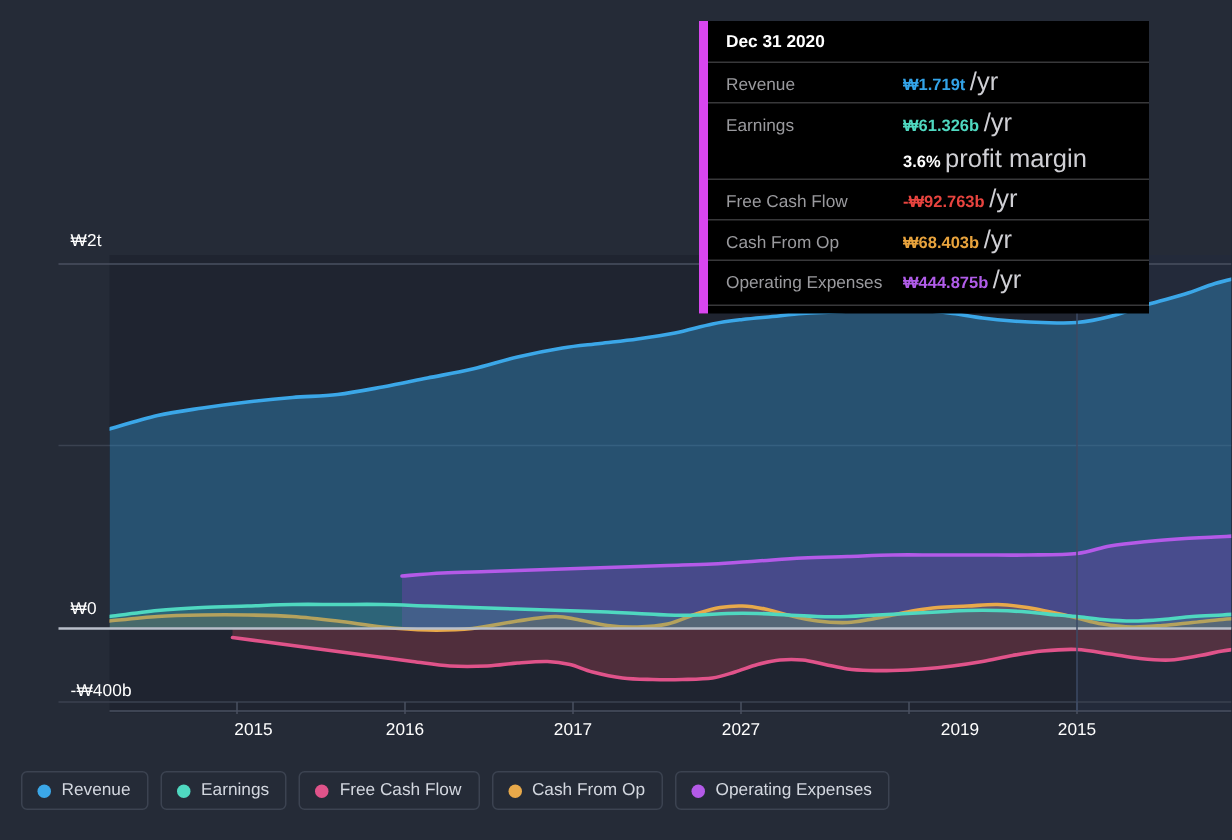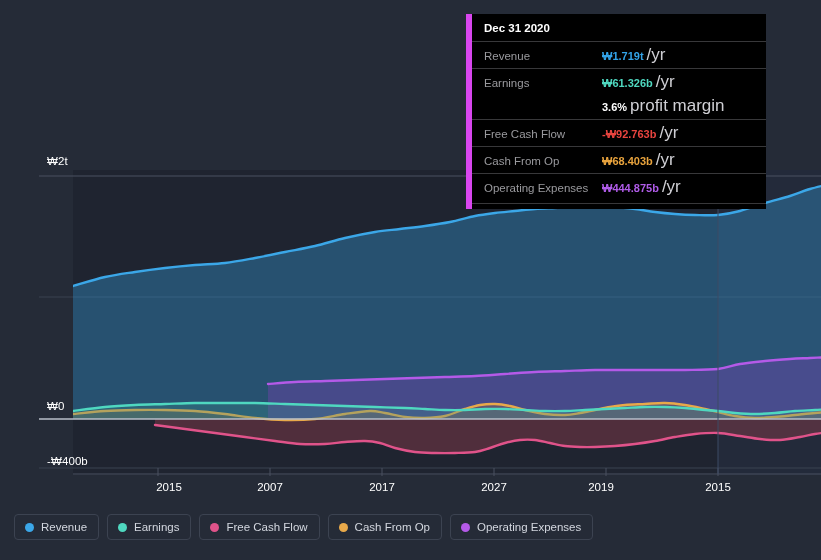--- a/index.html
+++ b/index.html
@@ -182,24 +182,24 @@
           <circle cx="805" cy="412" r="4" fill="#e9edf5" stroke="#e8a94a" stroke-width="2"></circle>
           <circle cx="805" cy="409" r="4" fill="#e9edf5" stroke="#4fd8c0" stroke-width="2"></circle>
         </g>
     </svg>
 
     <div class="y-axis-label" style="left:22px; top:155px;">₩2t</div>
     <div class="y-axis-label" style="left:22px; top:400px;">₩0</div>
     <div class="y-axis-label" style="left:22px; top:455px;text-align:right;">-₩400b</div>
 
     <div class="x-axis-label" style="left:144px; top:481px;">2015</div>
-    <div class="x-axis-label" style="left:245px; top:481px;">2007</div>
+    <div class="x-axis-label" style="left:245px; top:481px;">2016</div>
     <div class="x-axis-label" style="left:357px; top:481px;">2017</div>
     <div class="x-axis-label" style="left:469px; top:481px;">2027</div>
-    <div class="x-axis-label" style="left:576px; top:481px;">2019</div>
+    <div class="x-axis-label" style="left:615px; top:481px;">2019</div>
     <div class="x-axis-label" style="left:693px; top:481px;">2015</div>
   </div>
 
   <div id="tooltip">
     <div id="tooltip-date">Dec 31 2020</div>
 
     <div class="tt-row">
       <span class="tt-label">Revenue</span>
       <span class="tt-value" style="color:#33a3e8;">₩1.719t</span>
       <span class="tt-unit">/yr</span>

